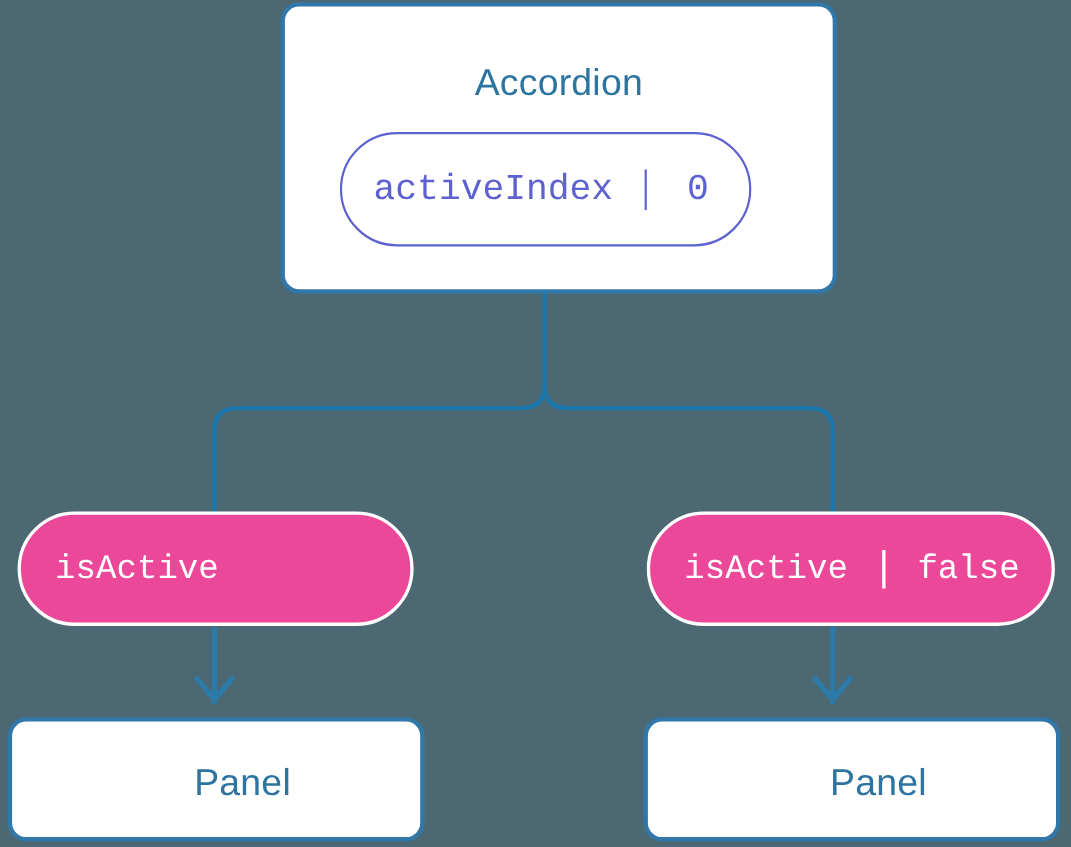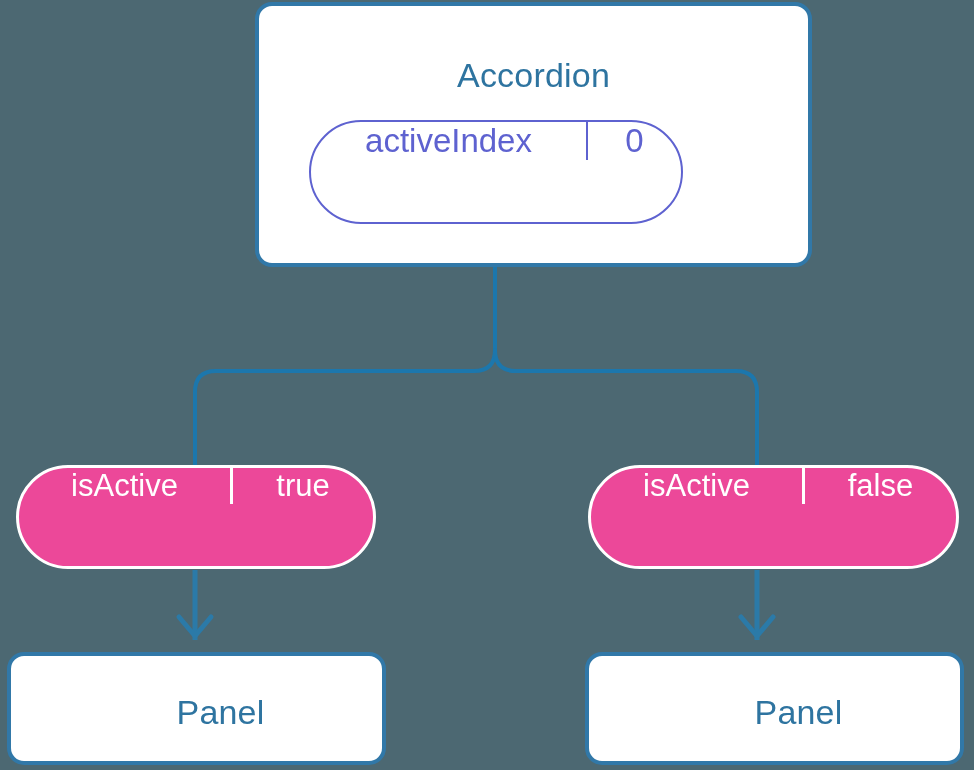--- a/index.html
+++ b/index.html
@@ -35,45 +35,46 @@
     position: absolute;
     box-sizing: border-box;
     background: #ffffff;
     border: 4px solid #3178a8;
     border-radius: 17px;
     z-index: 2;
   }
   #accordion-card {
     left: 255px;
     top: 2px;
-    width: 557px;
+    width: 506px;
     height: 265px;
   }
   .card-title {
     position: absolute;
     left: 0;
     right: 0;
     text-align: center;
     color: #2e74a0;
     font-size: 34px;
     font-weight: 400;
     letter-spacing: 0.2px;
     white-space: nowrap;
   }
   #accordion-card .card-title { top: 50px; }
 
   
   .pill {
     position: absolute;
     box-sizing: border-box;
     display: flex;
-    align-items: flex-start;
+    align-items: center;
     border-radius: 999px;
     overflow: hidden;
     z-index: 3;
+    font-family: Liberation Mono, monospace;
   }
   .pill-key,
   .pill-val {
     display: flex;
     align-items: center;
     justify-content: center;
     white-space: nowrap;
     box-sizing: border-box;
   }
 
@@ -176,21 +177,20 @@
     <div class="card-title">Accordion</div>
 
     <div class="pill pill-outline" id="active-index-pill">
       <div class="pill-key">activeIndex</div>
       <div class="pill-val">0</div>
     </div>
   </div>
 
   <div class="pill pill-solid" id="is-active-pill-left">
     <div class="pill-key">isActive</div>
-    <div class="pill-val">true</div>
   </div>
 
   <div class="component-card" id="panel-card-left">
     <div class="card-title">Panel</div>
   </div>
 
   <div class="pill pill-solid" id="is-active-pill-right">
     <div class="pill-key">isActive</div>
     <div class="pill-val">false</div>
   </div>

